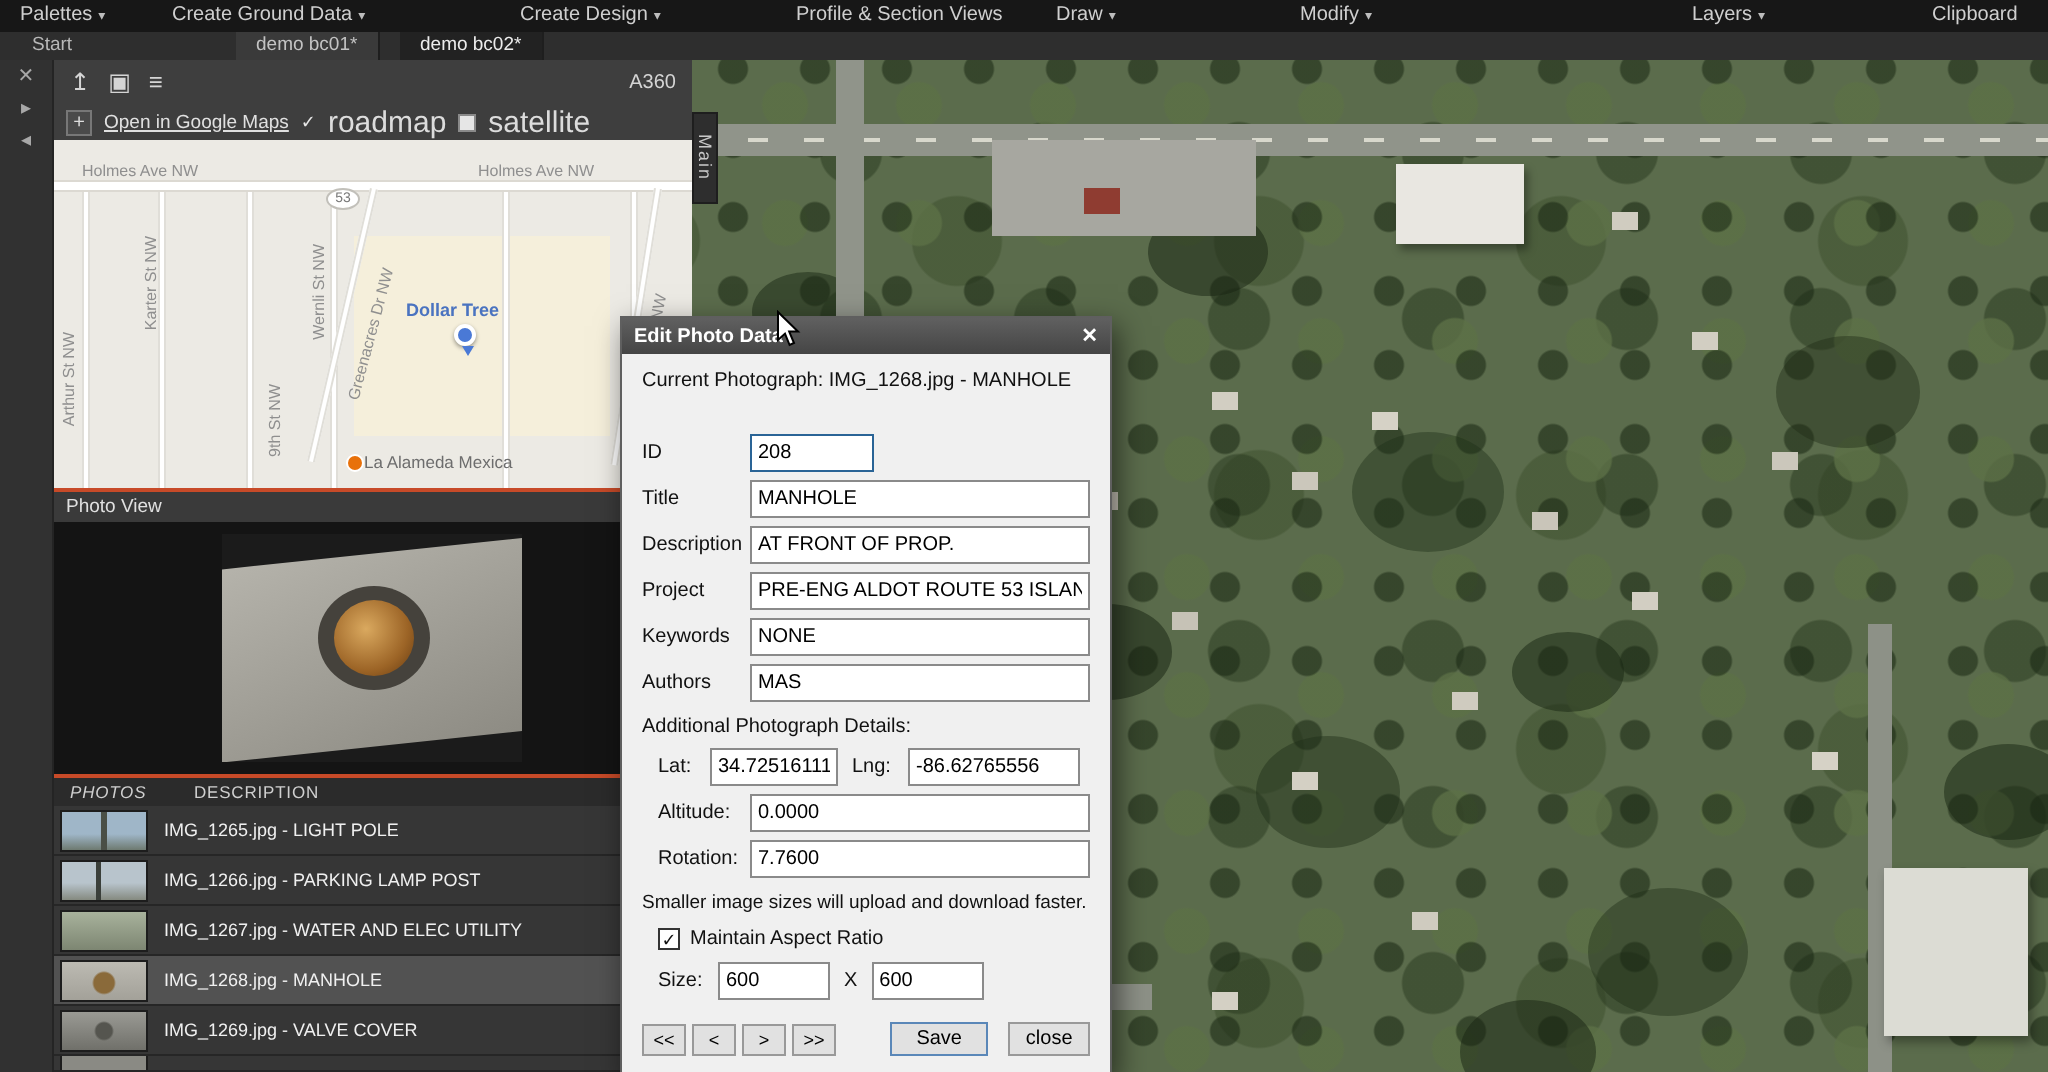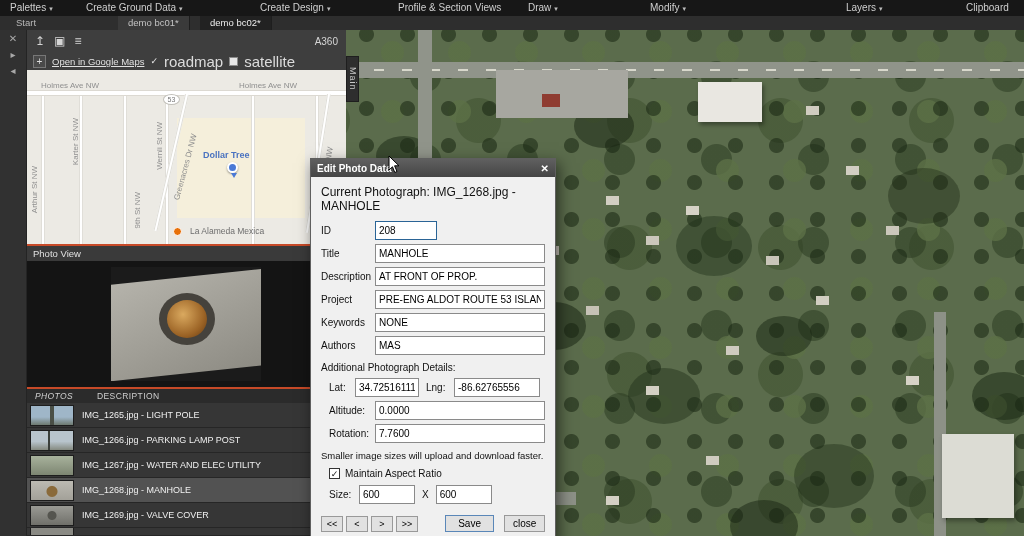--- a/index.html
+++ b/index.html
@@ -49,21 +49,21 @@
   .vlabel { position:absolute; writing-mode:vertical-rl; transform:rotate(180deg); font-size:8px; color:#8f8f8f; white-space:nowrap; }
   .dlabel { position:absolute; font-size:8px; color:#8f8f8f; white-space:nowrap; transform-origin:left bottom; }
   .sh1{left:14px; top:11px}.sh2{left:212px; top:11px}
   .sv-karter{left:44px; top:48px}.sv-wernli{left:128px; top:52px}.sv-ninth{left:106px; top:122px}.sv-arthur{left:3px; top:96px}
   .sd-green{left:154px; top:122px; transform:rotate(-75deg);}
   .sd-coleman{left:296px; top:126px; transform:rotate(-78deg);}
   .shield { position:absolute; left:136px; top:24px; width:17px; height:11px; background:#fff; border:1px solid #c2c0ba; border-radius:50%; font-size:7px; color:#777; text-align:center; line-height:10px; }
   .poi-dollar { position:absolute; left:176px; top:80px; color:#4a73c0; font-size:9px;font-weight:bold; }
   .map-pin { position:absolute; left:200px; top:92px; width:11px; height:11px; background:#4a79d6; border:2px solid #fff; border-radius:50%; box-shadow:0 1px 2px rgba(0,0,0,.4); }
   .map-pin::after { content:""; position:absolute; left:2px; top:9px; border:3px solid transparent; border-top:5px solid #4a79d6; }
-  .poi-rest { position:absolute; left:146px; top:156px; display:flex; align-items:center; gap:8px; font-size:8.5px; color:#6d6d6d; }
+  .poi-rest { position:absolute; left:146px; top:156px; display:flex; align-items:center; gap:0; font-size:8.5px; color:#6d6d6d; }
   .rest-dot { width:9px; height:9px; border-radius:50%; background:#e8710a; border:1px solid #fff; }
 
   .divider-orange { height:2px; background:#c74a28; }
 
   .photoview-header { height:15px; background:#3a3a3a; color:#e0e0e0; font-size:9.5px; line-height:15px; padding-left:6px; }
   .photoview { position:relative; height:126px; background:#141414; }
   .photo-card { position:absolute; left:84px; top:6px; width:150px; height:114px; background:#1b1b1b; overflow:hidden; }
   .concrete { position:absolute; left:-8px; top:10px; width:168px; height:96px; background:linear-gradient(160deg,#b6b4ac,#8c8a82); transform:rotate(-6deg); }
   .mh-ring { position:absolute; left:48px; top:26px; width:56px; height:52px; border-radius:50%; background:#45423c; }
   .mh-lid { position:absolute; left:56px; top:33px; width:40px; height:38px; border-radius:50%; background:radial-gradient(circle at 40% 38%, #daa95f, #9c6426 62%, #63380f); }
@@ -119,21 +119,21 @@
       180px 220px 0 #d4d0c4, 120px 140px 0 #c6c2b6, 380px 0 0 #d2cec2,
       420px 60px 0 #cbc7bb, 340px -60px 0 #d0ccc0, 440px 210px 0 #d6d2c6,
       80px 80px 0 #cdc9bd, 40px 200px 0 #d2cec2, 240px 290px 0 #cfcbbf,
       140px 330px 0 #d4d0c4; }
 
   
   .dialog { position:absolute; left:310px; top:158px; width:246px; background:#f0f0f0; border:1px solid #5f5f5f; box-shadow:3px 5px 14px rgba(0,0,0,.55); z-index:50; color:#111; }
   .dlg-title { height:18px; background:linear-gradient(#606060,#454545); color:#fff; font-weight:bold; font-size:10px; display:flex; align-items:center; padding:0 6px; }
   .dlg-close { margin-left:auto; font-size:10px; color:#fff; }
   .dlg-body { padding:8px 10px 10px; }
-  .dlg-current { margin-bottom:8px; font-size:12px; }
+  .dlg-current { margin-bottom:21px; font-size:10px; }
   .frow { display:flex; align-items:center; margin-bottom:4px; }
   .frow label { width:54px; font-size:10px; }
   .tinput { height:19px; border:1px solid #8a8a8a; background:#fff; font:10px "Liberation Sans",sans-serif; padding:0 3px; }
   .in-id { width:62px; border:1px solid #2a6496; }
   .in-wide { flex:1; }
   .addl { margin:7px 0 5px; font-size:10px; }
   .subrow { display:flex; align-items:center; margin:0 0 4px 8px; font-size:10px; }
   .lab-lat{width:26px}.lab-lng{width:28px; margin-left:7px}
   .in-lat{width:64px}.in-lng{width:86px}
   .lab-alt{width:46px}

